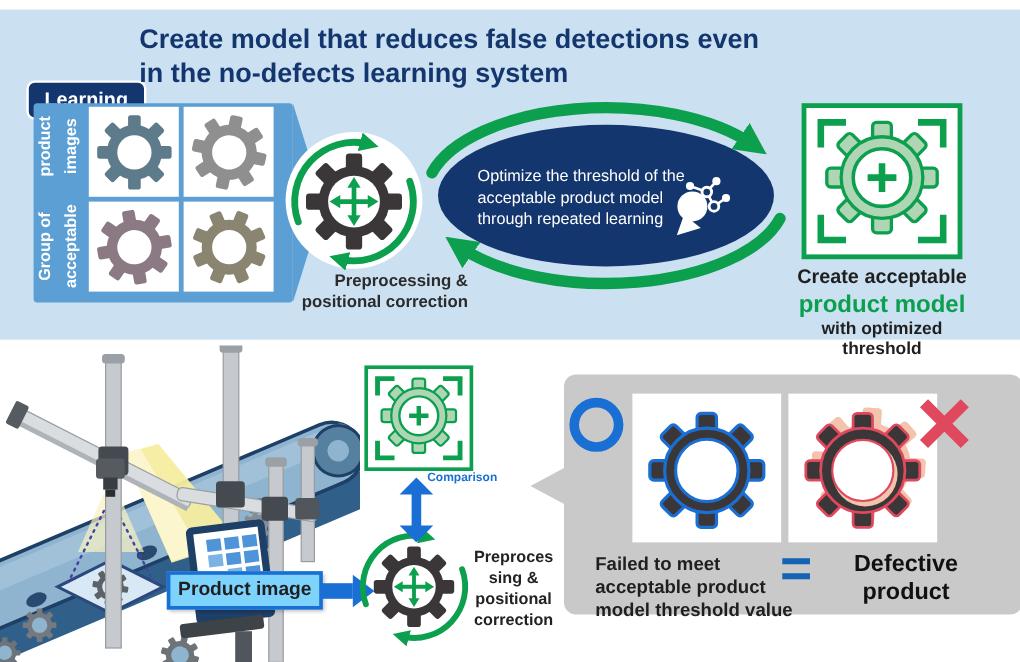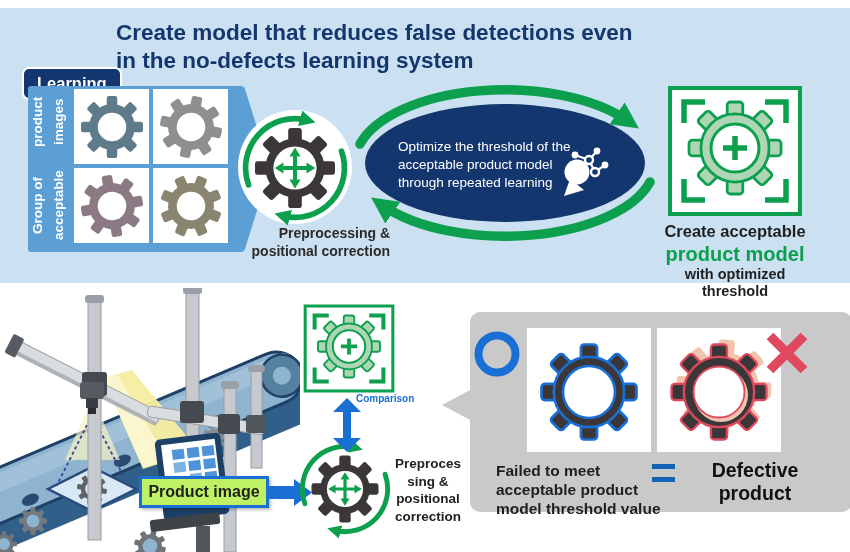--- a/index.html
+++ b/index.html
@@ -24,21 +24,21 @@
   .cell{background:#fff;display:flex;align-items:center;justify-content:center;}
   .preproc-caption{left:200px;top:225px;width:190px;text-align:right;font-size:14px;
                    font-weight:600;color:#2b2b2b;line-height:1.28;}
   .cycle-text{left:398px;top:138px;color:#fff;font-size:13.5px;font-weight:400;line-height:1.33;}
   .model-caption{left:650px;top:222px;width:170px;text-align:center;line-height:1.2;}
   .model-caption .l1{font-size:16.5px;font-weight:800;color:var(--text-dark);}
   .model-caption .l2{font-size:20px;font-weight:800;color:var(--green);}
   .model-caption .l3{font-size:14.5px;font-weight:800;color:var(--text-dark);}
 
   
-  .product-label{left:139px;top:476px;width:124px;background:#bef264;border:3px solid var(--accent-blue);
+  .product-label{left:139px;top:476px;width:124px;background:#7dd3fc;border:3px solid var(--accent-blue);
                  font-size:16px;font-weight:600;color:var(--text-dark);text-align:center;
                  padding:4px 0;line-height:1.1;box-shadow:2px 2px 3px rgba(0,0,0,.25);}
   .comparison-label{left:356px;top:393px;font-size:10px;font-weight:bold;color:var(--accent-blue);}
   .preproc2-caption{left:385px;top:455px;width:86px;text-align:center;font-size:13.5px;
                     font-weight:600;color:#222;line-height:1.3;}
   .gray-panel{left:470px;top:312px;width:382px;height:200px;background:var(--panel-gray);border-radius:10px;}
   .panel-pointer{left:442px;top:389px;width:0;height:0;border-top:16px solid transparent;
                  border-bottom:16px solid transparent;border-right:30px solid var(--panel-gray);}
   .result-box{width:124px;height:124px;background:#fff;}
   .box-a{left:527px;top:328px;}

